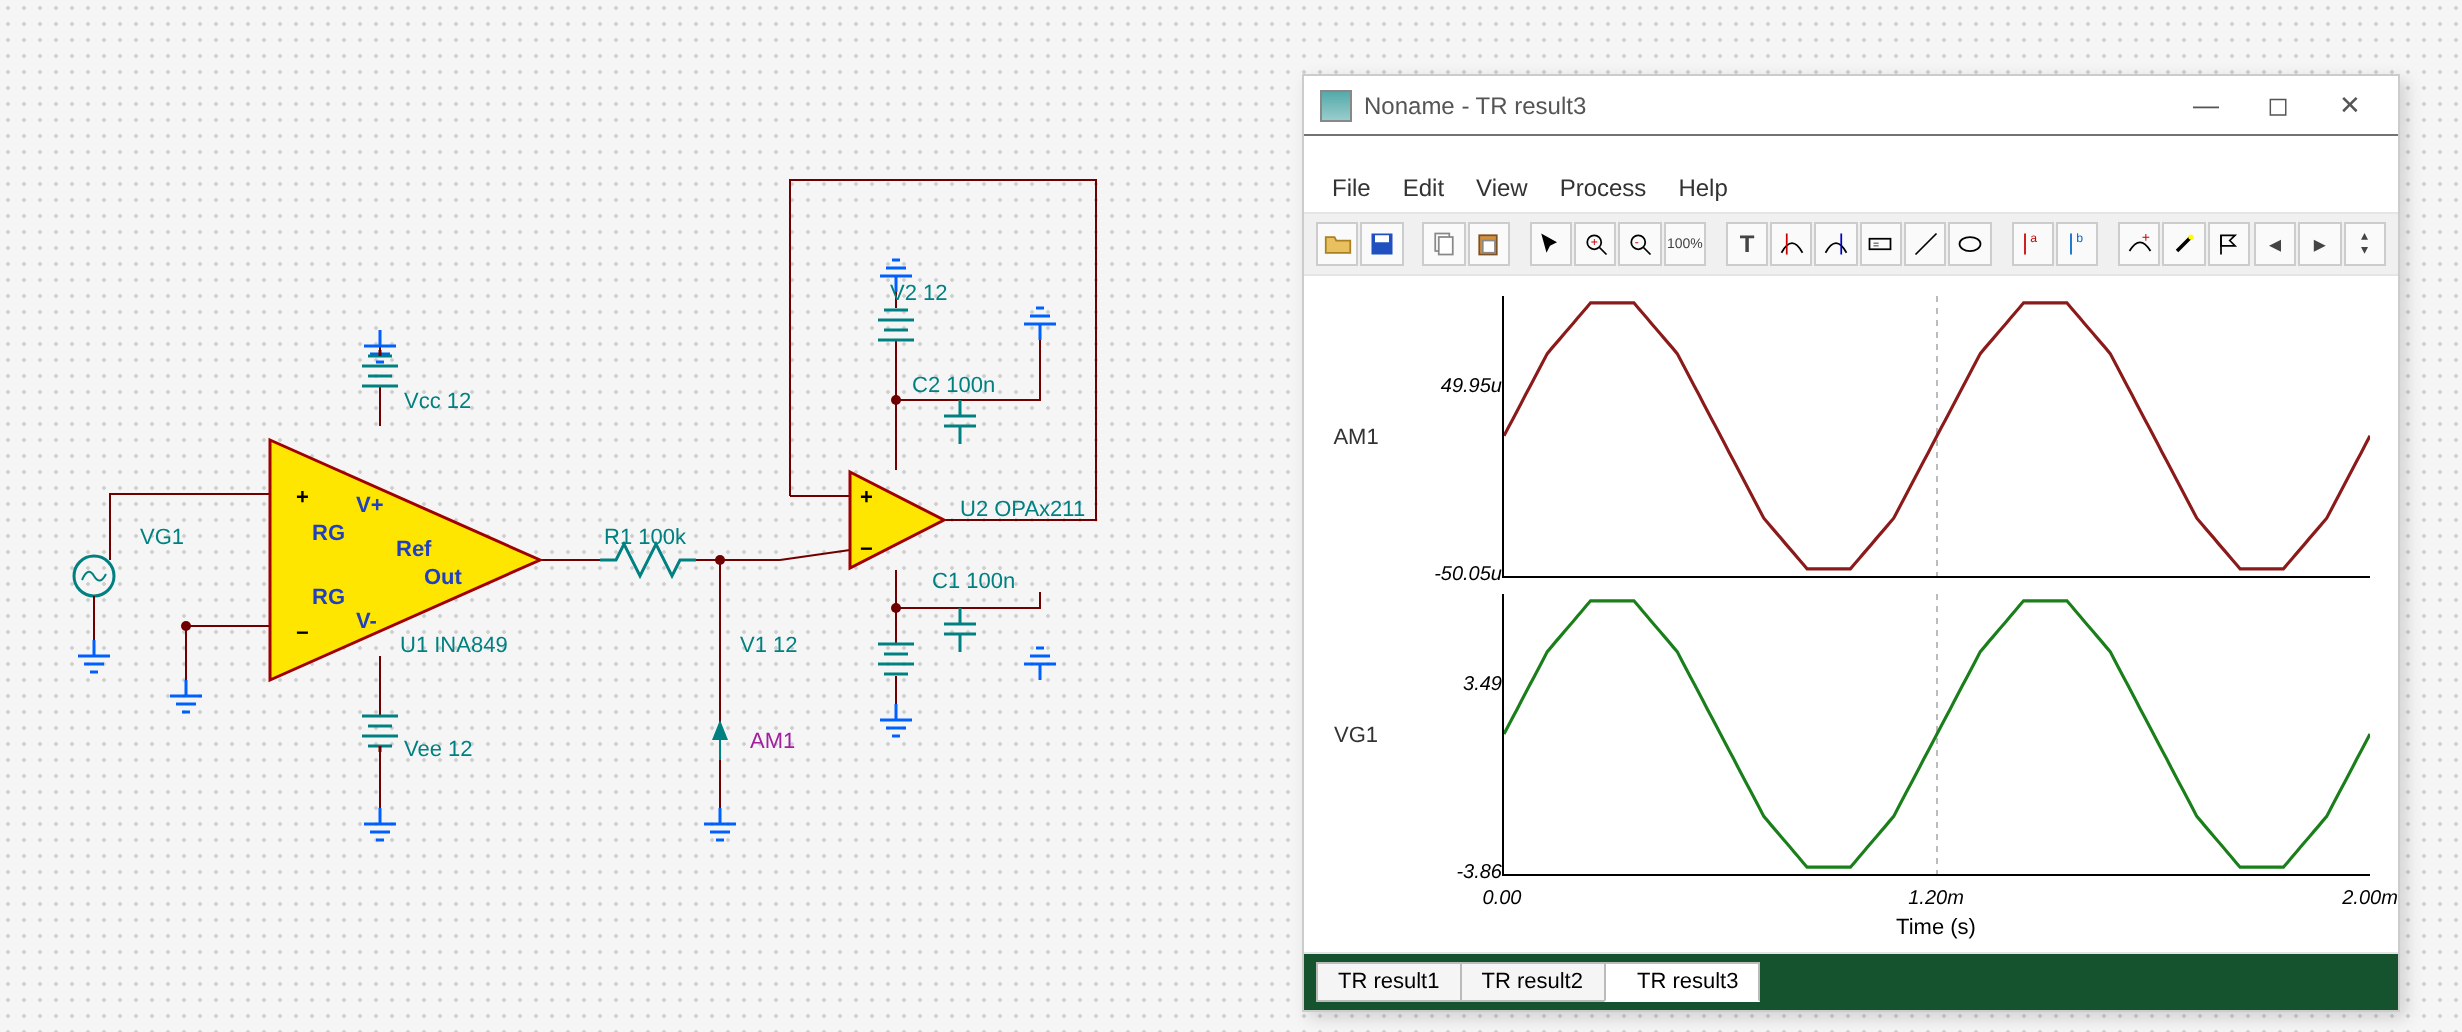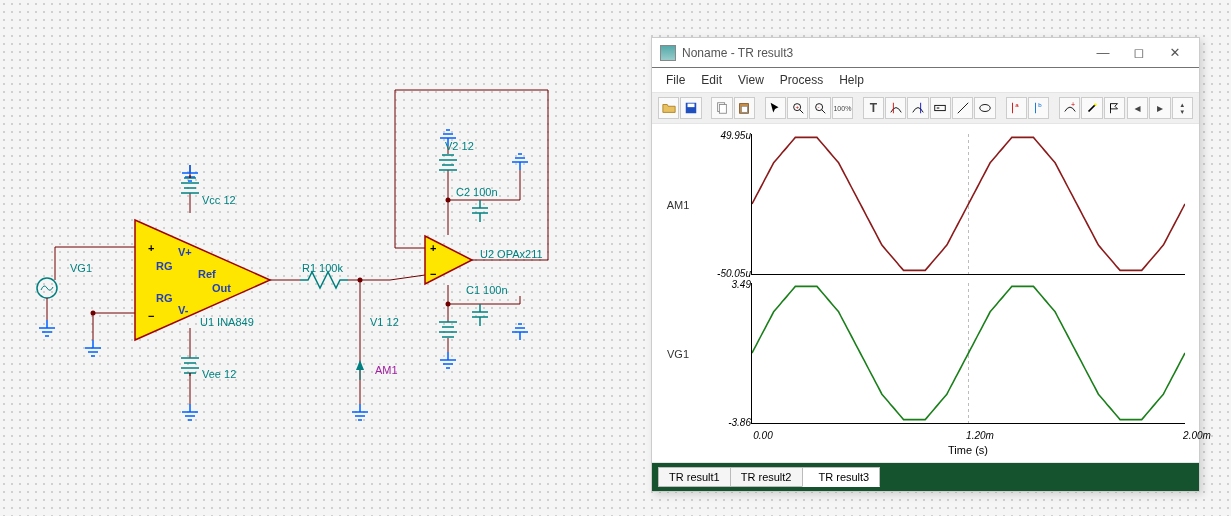--- a/index.html
+++ b/index.html
@@ -53,21 +53,21 @@
     color: #555;
     font-size: 13px;
   }
   .menubar {
     display: flex;
     gap: 4px;
     padding: 3px 8px;
     color: #333;
     font-size: 12px;
   }
-  .menubar span { padding: 2px 6px; }
+  .menubar span { padding: 2px 6px; margin-top: 14px; }
   .toolbar {
     display: flex;
     align-items: center;
     padding: 4px 6px;
     gap: 1px;
     background: #f0f0f0;
     border-top: 1px solid #e5e5e5;
     border-bottom: 1px solid #e5e5e5;
   }
   .tbtn {
@@ -97,39 +97,40 @@
     font-size: 11px;
     top: 50%;
     transform: translateY(-50%);
   }
   .plot .ymax, .plot .ymin {
     position: absolute;
     right: calc(100% - 95px);
     font-style: italic;
     font-size: 10px;
     color: #000;
+    margin-top: 44px;
   }
   .plot .ymax { top: -2px; }
   .plot .ymin { bottom: -2px; }
   .plot .chart {
     position: absolute;
     left: 95px; right: 10px; top: 2px; bottom: 2px;
     border-left: 1px solid #000;
     border-bottom: 1px solid #000;
     background: #fff;
   }
   .xaxis {
     position: relative;
     height: 32px;
     margin-left: 95px; margin-right: 10px;
     font-style: italic;
     font-size: 10px;
     color: #000;
   }
-  .xaxis .tick { position: absolute; top: 0; transform: translateX(-50%); margin-left: 12px; }
+  .xaxis .tick { position: absolute; top: 0; transform: translateX(-50%); }
   .xaxis .xlabel { position: absolute; top: 14px; left: 50%; transform: translateX(-50%); font-style: normal; font-size: 11px; }
   .tabs {
     display: flex;
     padding: 4px 6px;
     gap: 0;
     border-top: 1px solid #e5e5e5;
     background: #14532d;
   }
   .tab {
     padding: 3px 10px;

